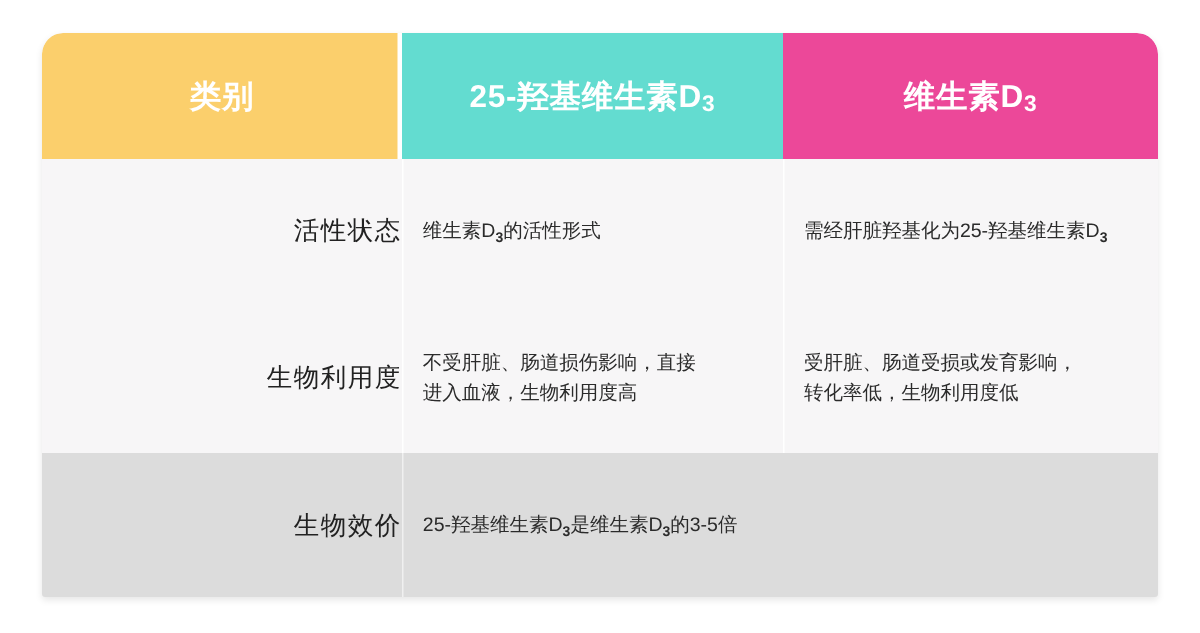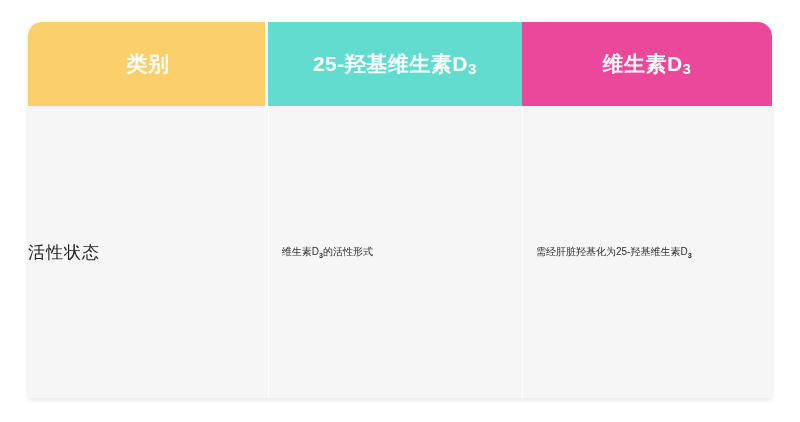--- a/index.html
+++ b/index.html
@@ -86,28 +86,28 @@
   tbody tr.row-dark  > td { background: #dcdcdc; }
 
   tbody td {
     padding: 0 0 0 0;
     border: none;
     vertical-align: middle;
     color: #2b2b2b;
   }
 
   td.cat {
-    text-align: left;
+    text-align: right;
     font-size: 17px;
     color: #222222;
     letter-spacing: 1px;
   }
 
   td.val {
-    font-size: 10px;
+    font-size: 13px;
     line-height: 1.55;
     text-align: left;
     padding: 0 14px 0 14px;
     position: relative;
     color: #2b2b2b;
   }
   
   td.sep-left::before {
     content: "";
     position: absolute;
@@ -155,19 +155,36 @@
           <td class="cat">活性状态</td>
           <td class="val sep-left">
             <span class="line"><span>维生素D</span><span class="sub">3</span><span>的活性形式</span></span>
           </td>
           <td class="val sep-left">
             <span class="line"><span>需经肝脏羟基化为25-羟基维生素D</span><span class="sub">3</span><span></span></span>
           </td>
         </tr>
 
 
+        <tr class="row-light r3">
+          <td class="cat">生物利用度</td>
+          <td class="val sep-left">
+            <span class="line"><span>不受肝脏、肠道损伤影响，直接</span></span>
+            <span class="line"><span>进入血液，生物利用度高</span></span>
+          </td>
+          <td class="val sep-left">
+            <span class="line"><span>受肝脏、肠道受损或发育影响，</span></span>
+            <span class="line"><span>转化率低，生物利用度低</span></span>
+          </td>
+        </tr>
 
+        <tr class="row-dark r4">
+          <td class="cat">生物效价</td>
+          <td class="val sep-left" colspan="2">
+            <span class="line"><span>25-羟基维生素D</span><span class="sub">3</span><span>是维生素D</span><span class="sub">3</span><span>的3-5倍</span></span>
+          </td>
+        </tr>
 
       </tbody>
     </table>
   </div>
 
 </div>
 
 </body></html>

